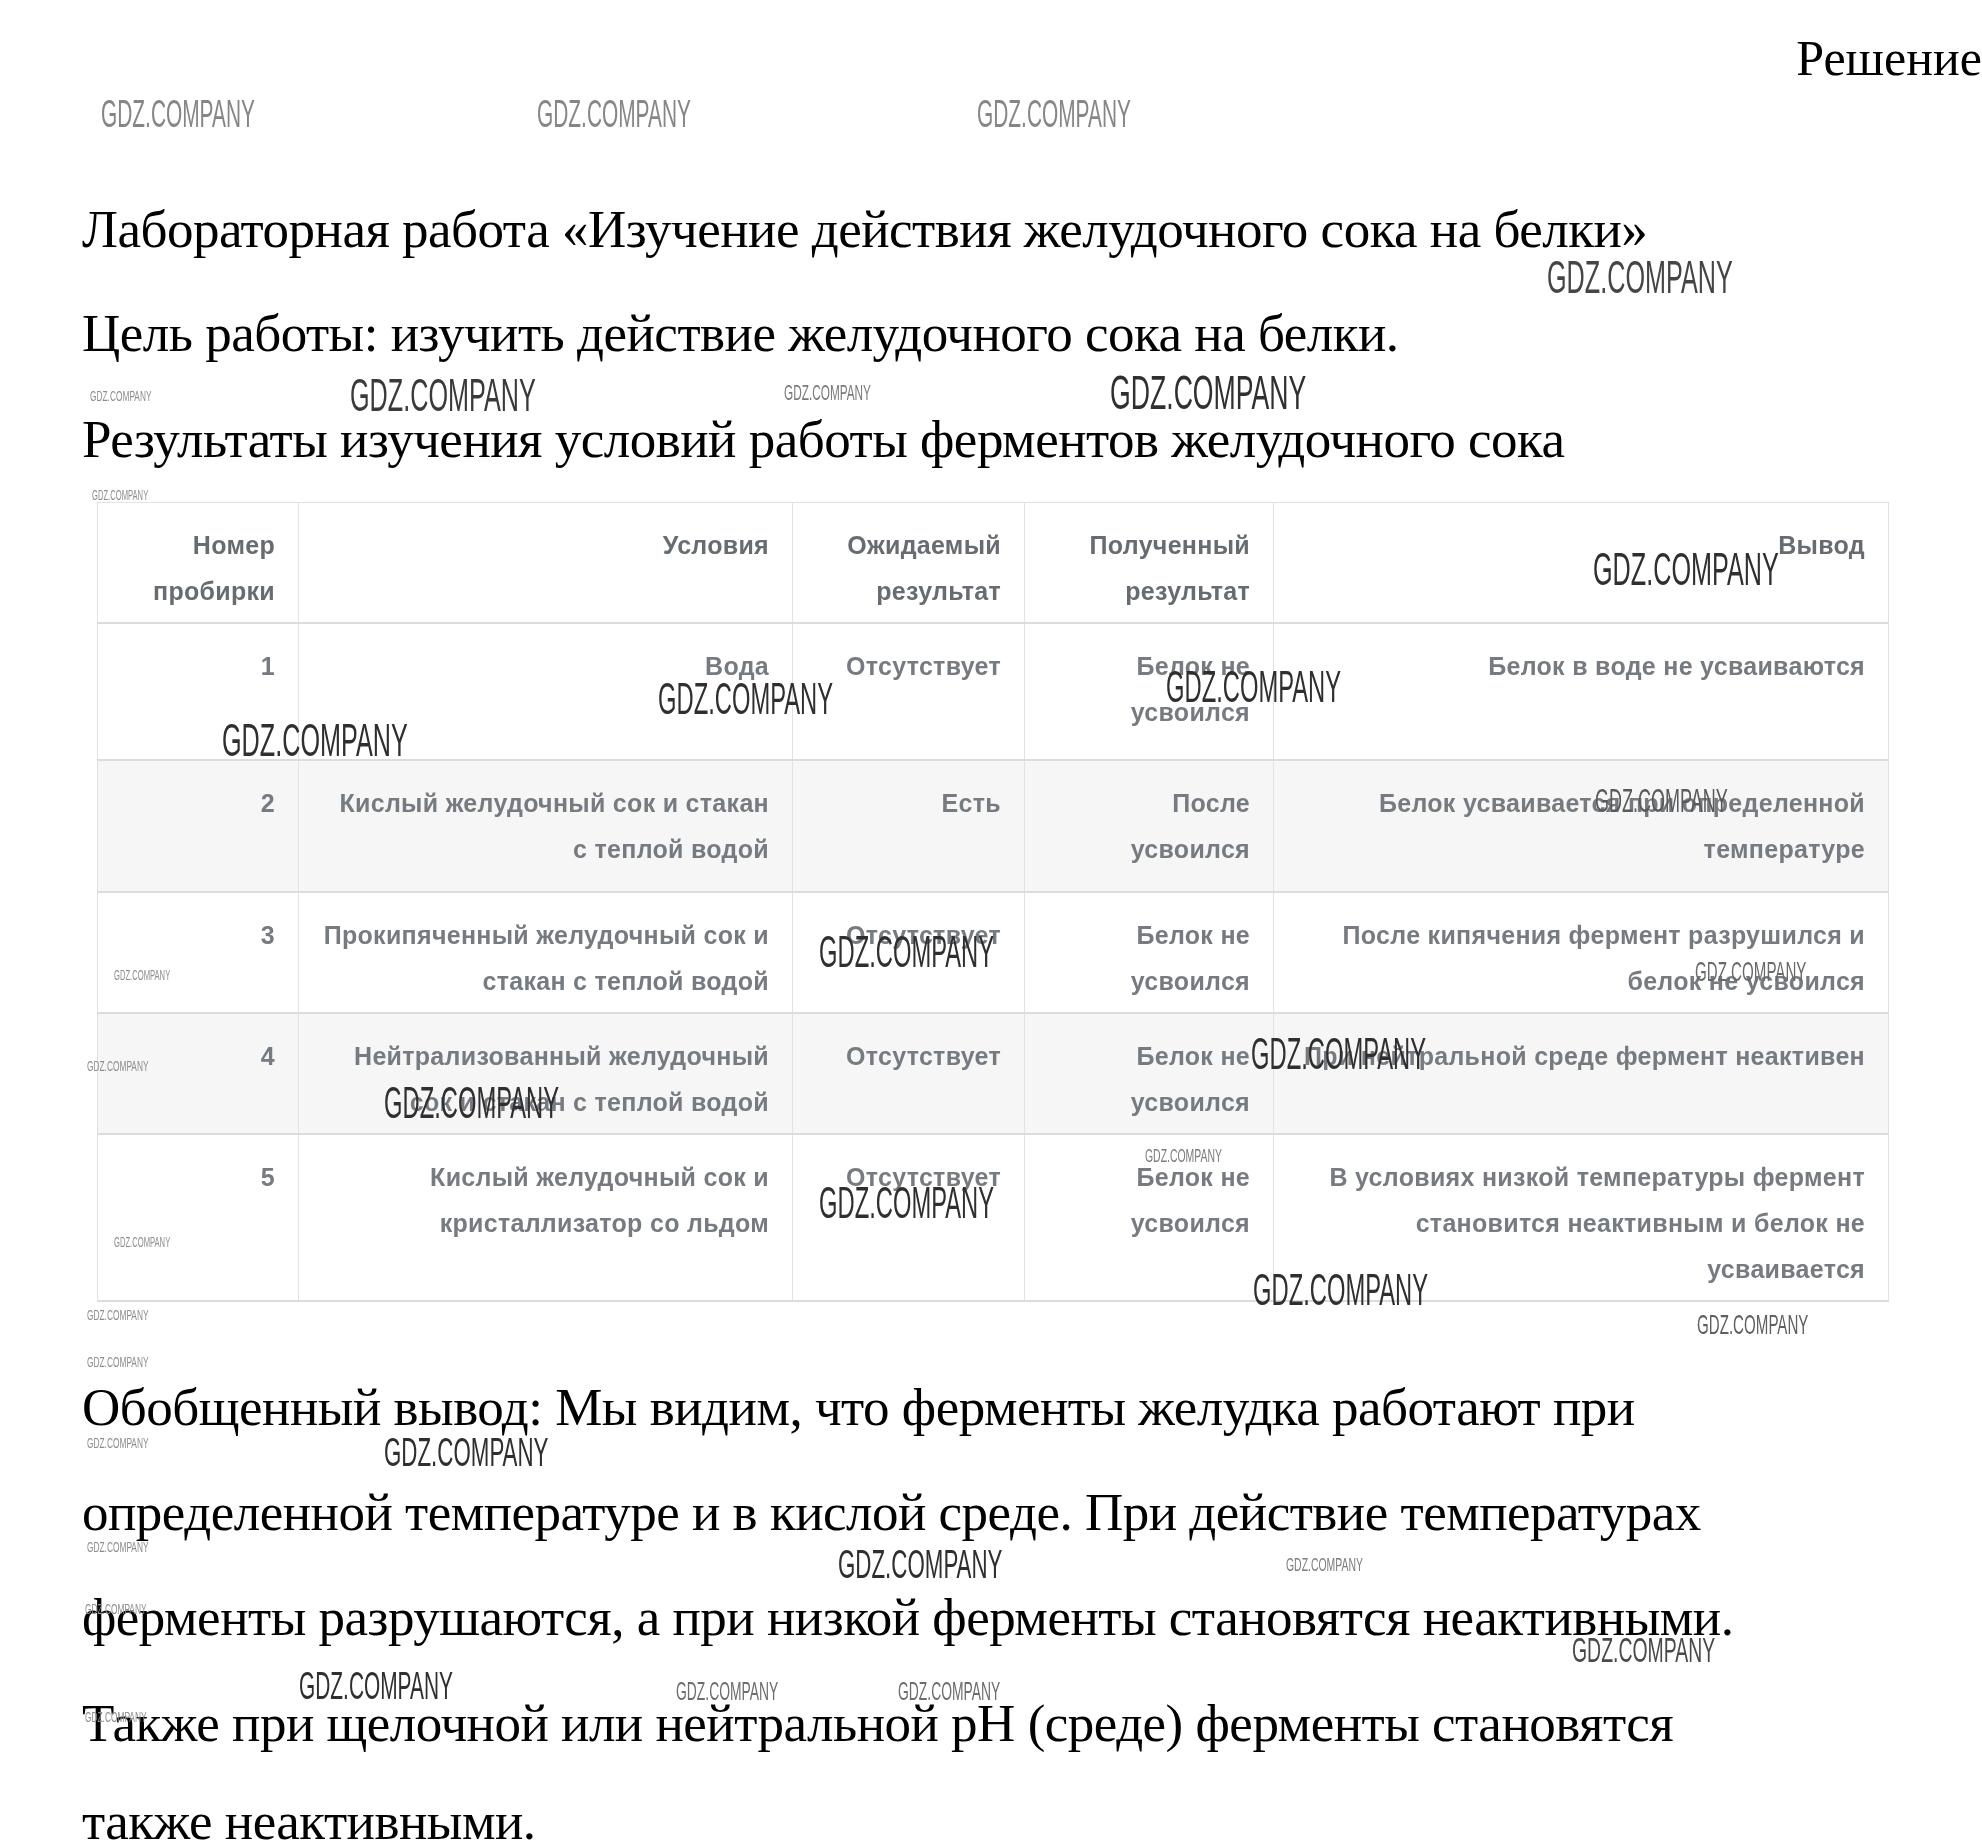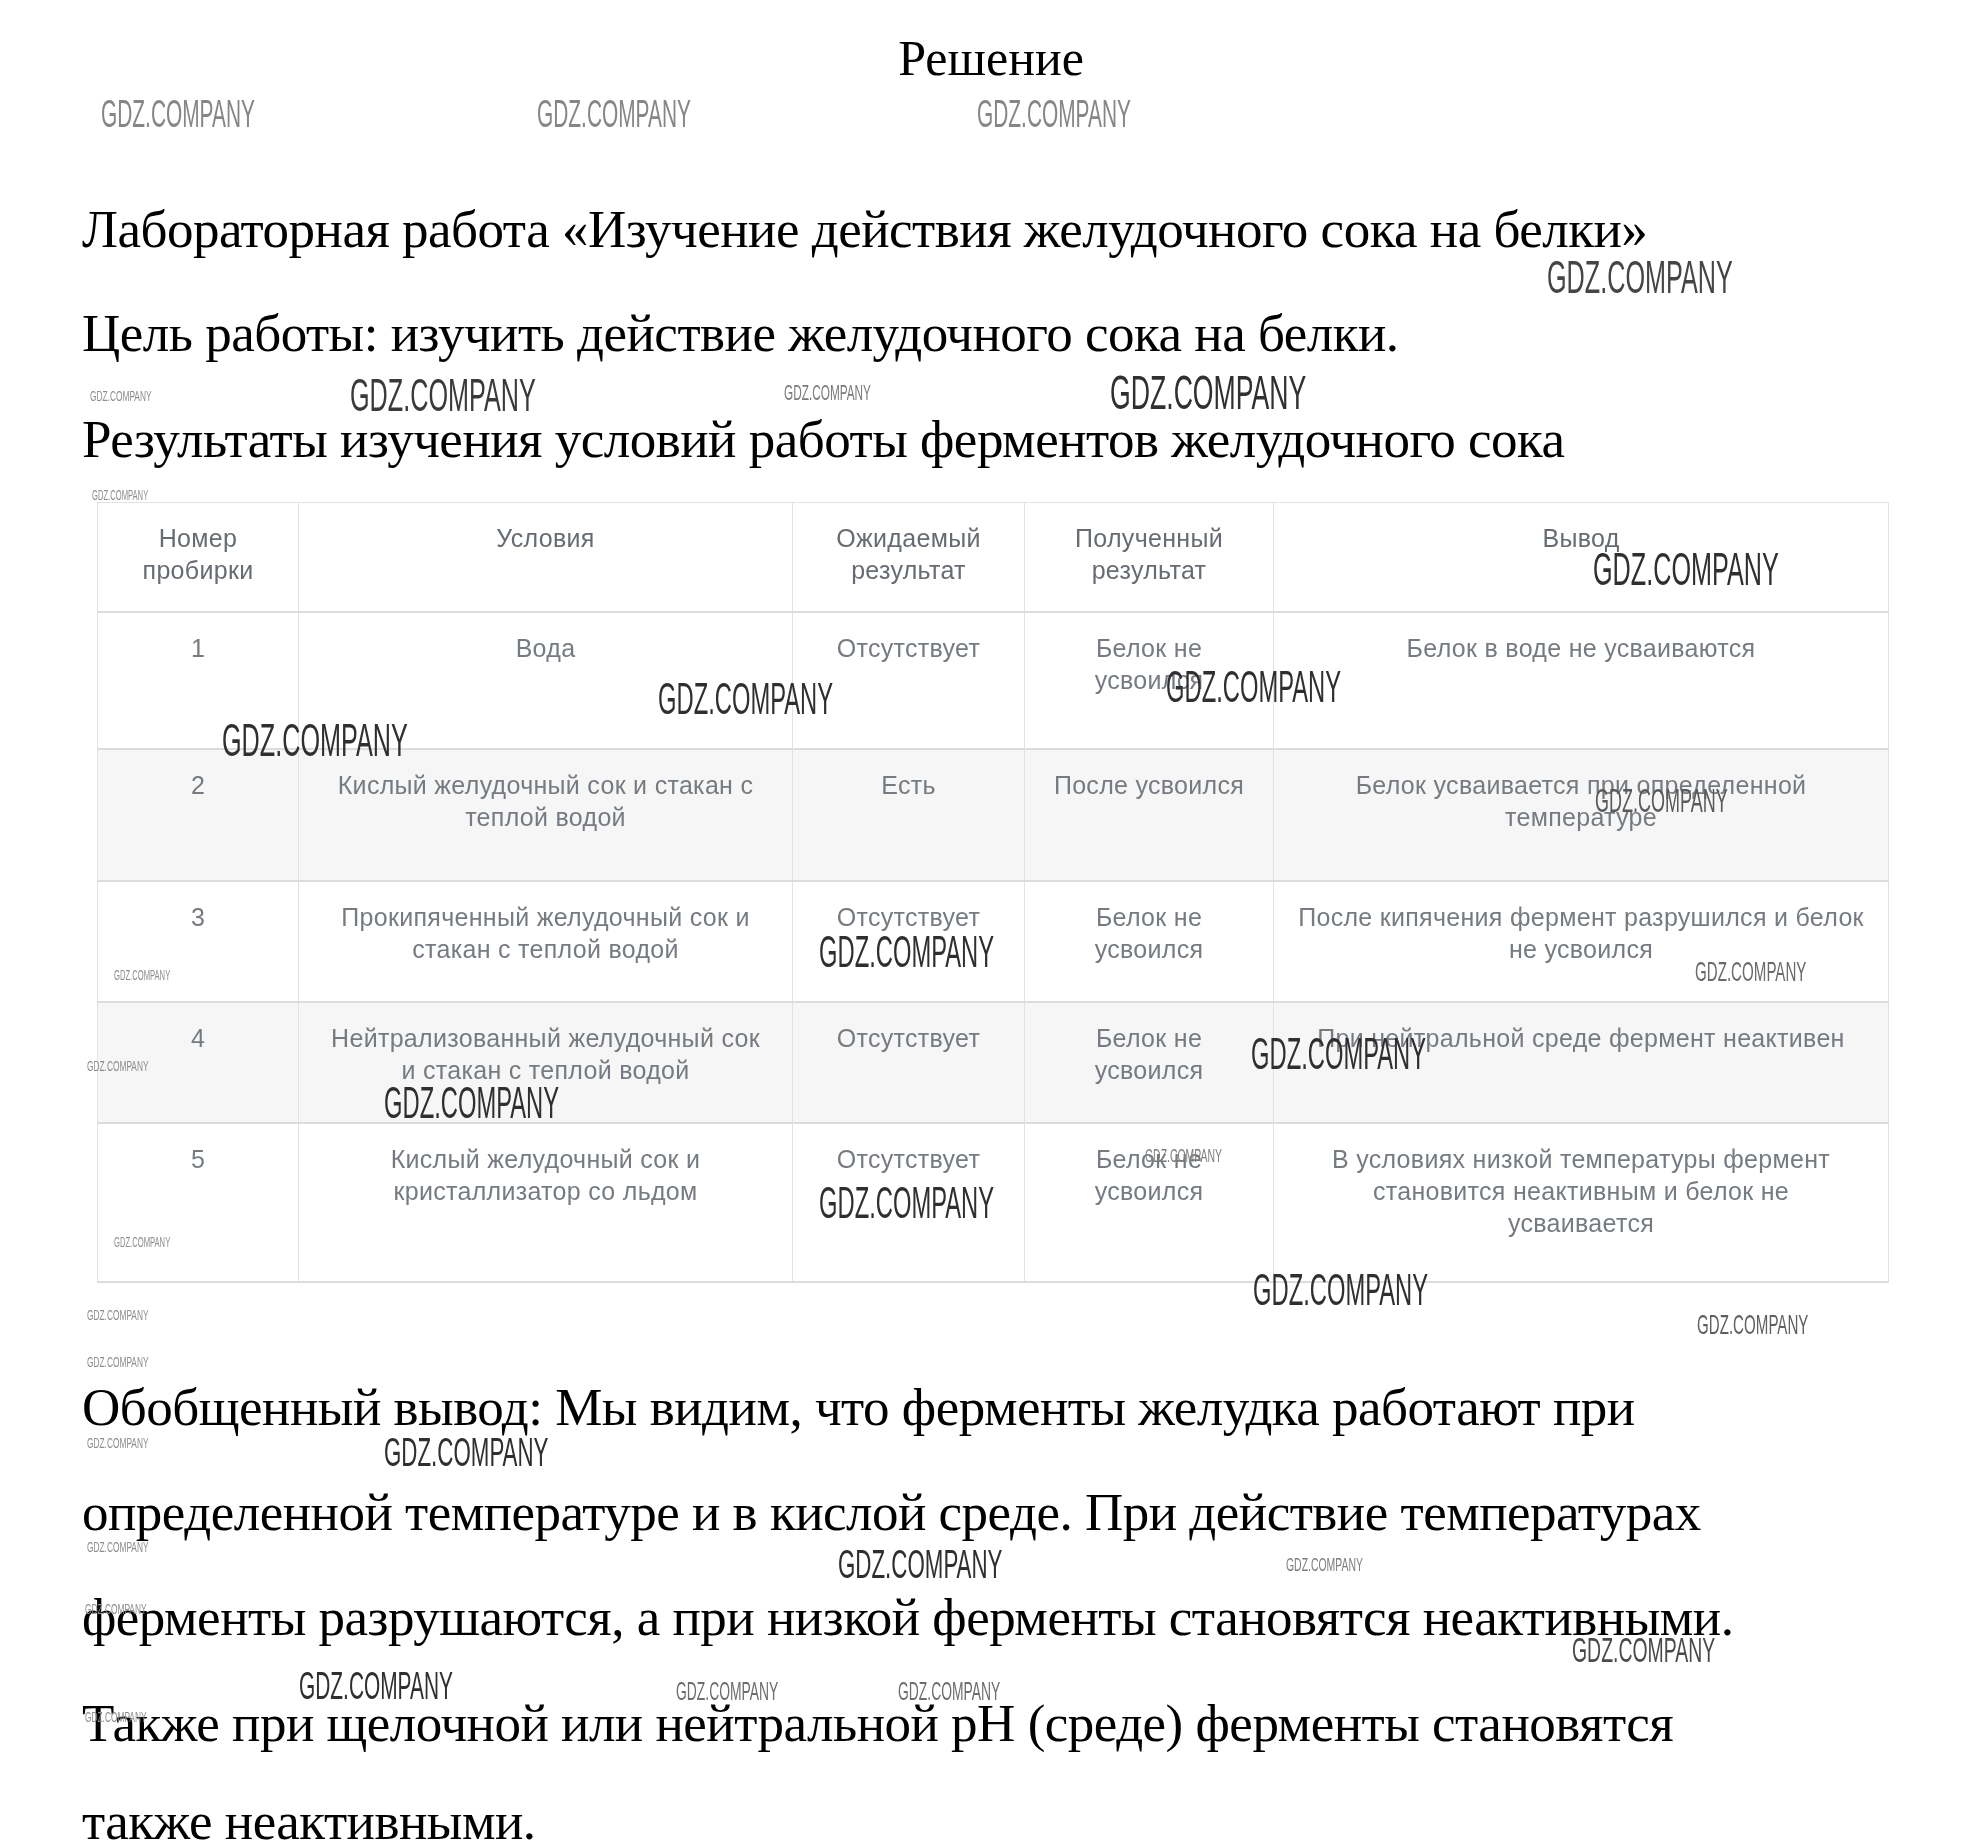--- a/index.html
+++ b/index.html
@@ -16,43 +16,43 @@
     left:82px;
     font-size:53px;
     line-height:1.15;
     letter-spacing:-0.5px;
     white-space:nowrap;
   }
   .line b{font-weight:400;}
   #doc-title{
     position:absolute;
     top:29px;left:0;width:1982px;
-    text-align:center;
+    text-align:right;
     font-size:50px;
   }
   
   #results-table{
     position:absolute;
     left:97px;top:502px;
     width:1791px;
     border-collapse:collapse;
     table-layout:fixed;
     font-family:"Liberation Sans", sans-serif;
     font-size:25px;
     color:#757b80;
     letter-spacing:0.3px;
   }
   #results-table th,#results-table td{
     border:1.9px solid #e2e2e2;
     border-bottom:2.9px solid #dcdcdc;
     vertical-align:top;
-    text-align:center;
+    text-align:right;
     padding:19.3px 23px 7.7px 23px;
-    line-height:32px;
-    font-weight:400;
+    line-height:46px;
+    font-weight:700;
     overflow:hidden;
   }
   #results-table th{color:#666c72;}
   #results-table tr.striped td{background:#f6f6f6;}
   
   .wm{
     position:absolute;
     font-family:"Liberation Sans", sans-serif;
     font-weight:400;
     white-space:nowrap;

